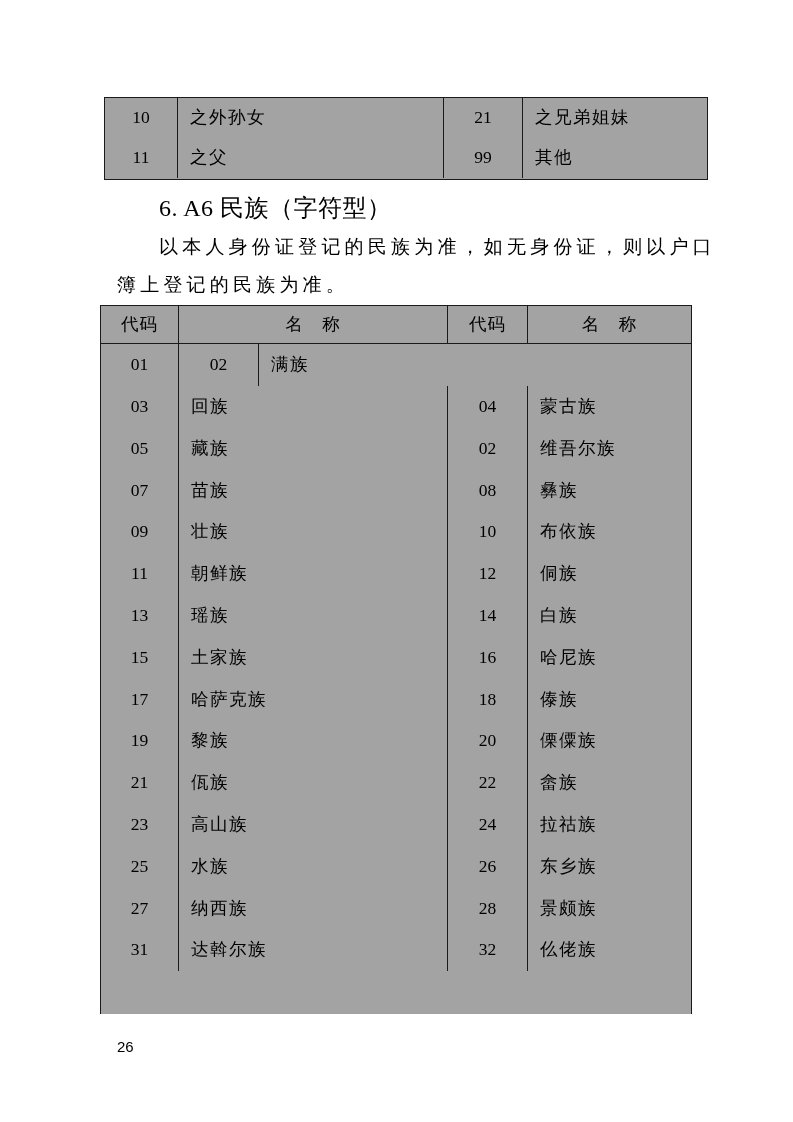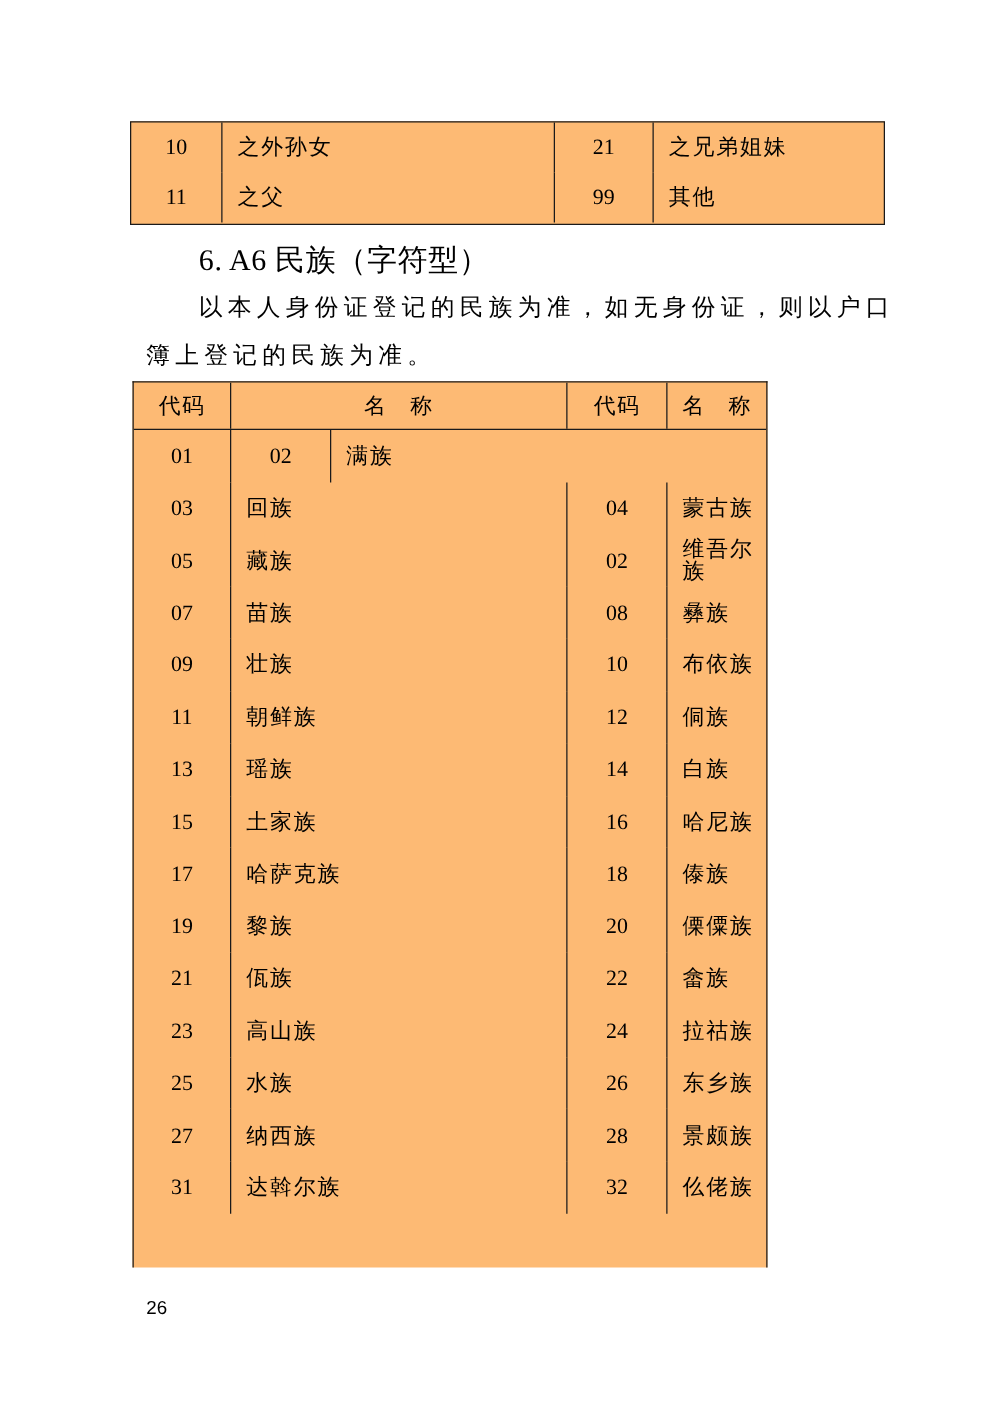--- a/index.html
+++ b/index.html
@@ -6,21 +6,21 @@
   html,body { background:#ffffff; }
   body {
     width:793px; height:1122px; position:relative; overflow:hidden;
     font-family:"Liberation Serif","DejaVu Serif",serif;
     color:#000000;
   }
   .page { position:absolute; inset:0; background:#ffffff; }
 
   
   .doc-table {
-    position:absolute; border:1.5px solid #1a1a1a; background:#fdba74;
+    position:absolute; border:1.5px solid #1a1a1a; background:#a3a3a3;
   }
   .doc-table.cut-bottom { border-bottom:none; overflow:hidden; }
   .t-row { display:flex; width:100%; }
   .t-cell {
     display:flex; align-items:center; overflow:hidden;
     font-size:17.5px; line-height:1;
   }
   .t-cell.sep { border-right:1.5px solid #1a1a1a; }
   .code { justify-content:center; }
   .name { justify-content:flex-start; padding-left:12px; letter-spacing:1.5px; }
@@ -44,21 +44,21 @@
 
   
   .para-line {
     position:absolute; font-size:19px; letter-spacing:4.2px;
     white-space:nowrap; line-height:1;
   }
   #para-line-1 { left:159px; top:237px; }
   #para-line-2 { left:117px; top:275px; }
 
   
-  #nation-table { left:106px; top:305px; width:508px; height:709px; }
+  #nation-table { left:100px; top:305px; width:592px; height:709px; }
   #nation-table .hdr-row { height:38px; }
   #nation-table .t-row.data { height:41.8px; }
   #nation-table .c1 { width:78px; }
   #nation-table .c2 { width:269px; }
   #nation-table .c3 { width:80px; }
   #nation-table .c4 { flex:1; }
 
   
   .page-number {
     position:absolute; left:117px; top:1039px;

